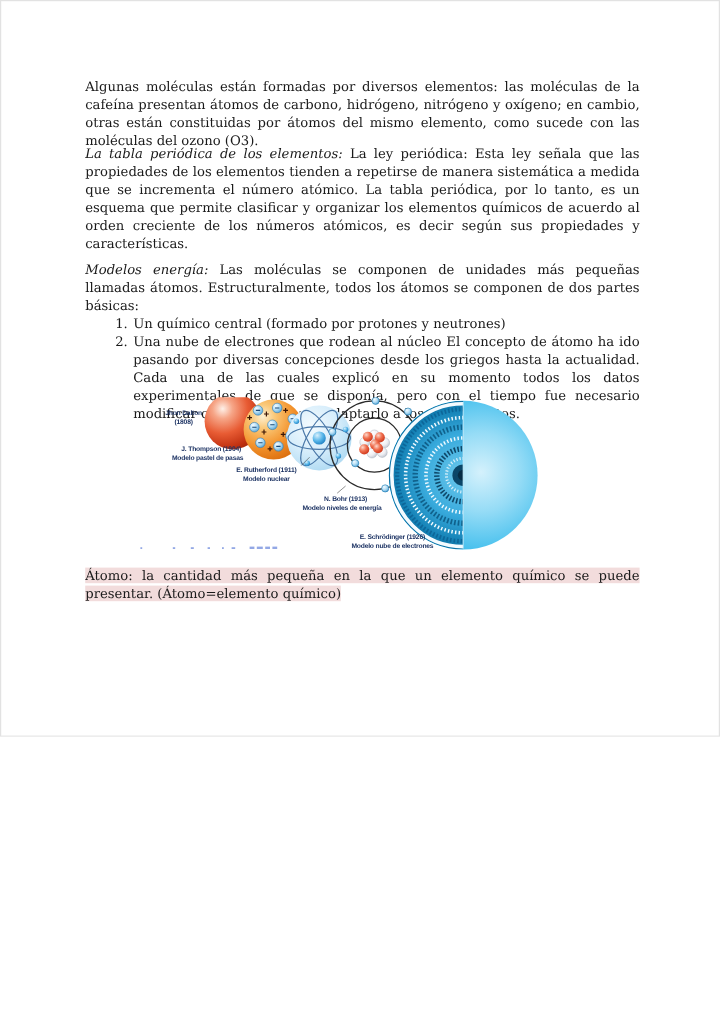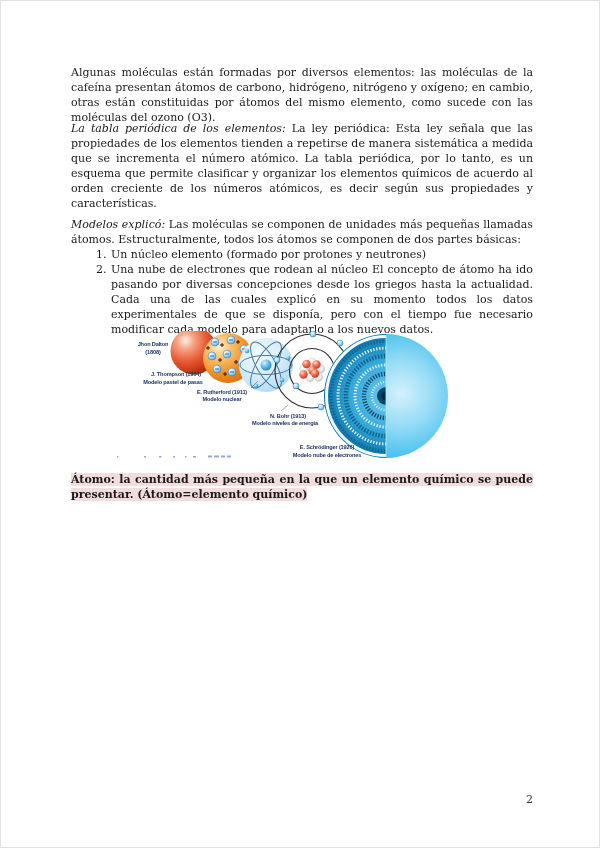--- a/index.html
+++ b/index.html
@@ -1,18 +1,18 @@
 <!DOCTYPE html>
 <html><head>
 <meta charset="utf-8">
 <style>
   html,body{margin:0;padding:0;background:#fff;}
   .page{
     position:relative;
-    width:600px;height:848px;
+    width:600px;height:614px;
     background:#ffffff;
     border:1px solid #e2e2e2;
     box-sizing:border-box;
     font-family:"DejaVu Serif", serif;
     color:#1a1a1a;
     overflow:hidden;
   }
   .block{
     position:absolute;left:70px;width:462px;
     font-size:11px;line-height:15px;
@@ -40,26 +40,26 @@
   <div class="block" style="top:64px;">
     <span>Algunas moléculas están formadas por diversos elementos: las moléculas de la cafeína presentan átomos de carbono, hidrógeno, nitrógeno y oxígeno; en cambio, otras están constituidas por átomos del mismo elemento, como sucede con las moléculas del ozono (O3).</span>
   </div>
 
   <div class="block" style="top:120px;">
     <span class="lead">La tabla periódica de los elementos: </span><span>La ley periódica: Esta ley señala que las propiedades de los elementos tienden a repetirse de manera sistemática a medida que se incrementa el número atómico. La tabla periódica, por lo tanto, es un esquema que permite clasificar y organizar los elementos químicos de acuerdo al orden creciente de los números atómicos, es decir según sus propiedades y características.</span>
   </div>
 
   <div class="block" style="top:216px;">
     <div style="text-align:justify;">
-      <span class="lead">Modelos explicó: </span><span>Las moléculas se componen de unidades más pequeñas llamadas átomos. Estructuralmente, todos los átomos se componen de dos partes básicas:</span>
+      <span class="lead">Modelos energía: </span><span>Las moléculas se componen de unidades más pequeñas llamadas átomos. Estructuralmente, todos los átomos se componen de dos partes básicas:</span>
     </div>
     <ol class="atom-list">
       <li>
         <span class="num">1.</span>
-        <span>Un núcleo elemento (formado por protones y neutrones)</span>
+        <span>Un químico central (formado por protones y neutrones)</span>
       </li>
       <li>
         <span class="num">2.</span>
         <span>Una nube de electrones que rodean al núcleo El concepto de átomo ha ido pasando por diversas concepciones desde los griegos hasta la actualidad. Cada una de las cuales explicó en su momento todos los datos experimentales de que se disponía, pero con el tiempo fue necesario modificar cada modelo para adaptarlo a los nuevos datos.</span>
       </li>
     </ol>
   </div>
 
   <div class="fig">
     <svg width="340" height="133" viewBox="0 0 340 133">
@@ -225,21 +225,21 @@
         <rect x="69" y="125" width="1.5" height="1.5"></rect>
           <rect x="77" y="125" width="3" height="1.5"></rect>
         <rect x="92" y="124.5" width="4" height="2"></rect>
           <rect x="98" y="124.5" width="5" height="2"></rect>
         <rect x="105" y="124.5" width="4" height="2"></rect>
           <rect x="111" y="124.5" width="4" height="2"></rect>
       </g>
     </svg>
   </div>
 
-  <div class="block" style="top:471px;font-weight:bold;">
+  <div class="block" style="top:471px;">
     <div>
       <span class="hl">Átomo: la cantidad más pequeña en la que un elemento químico se puede presentar. (Átomo=elemento químico)</span>
     </div>
   </div>
 
   <div class="pagenum">2</div>
 
 </div>
 
 </body></html>

